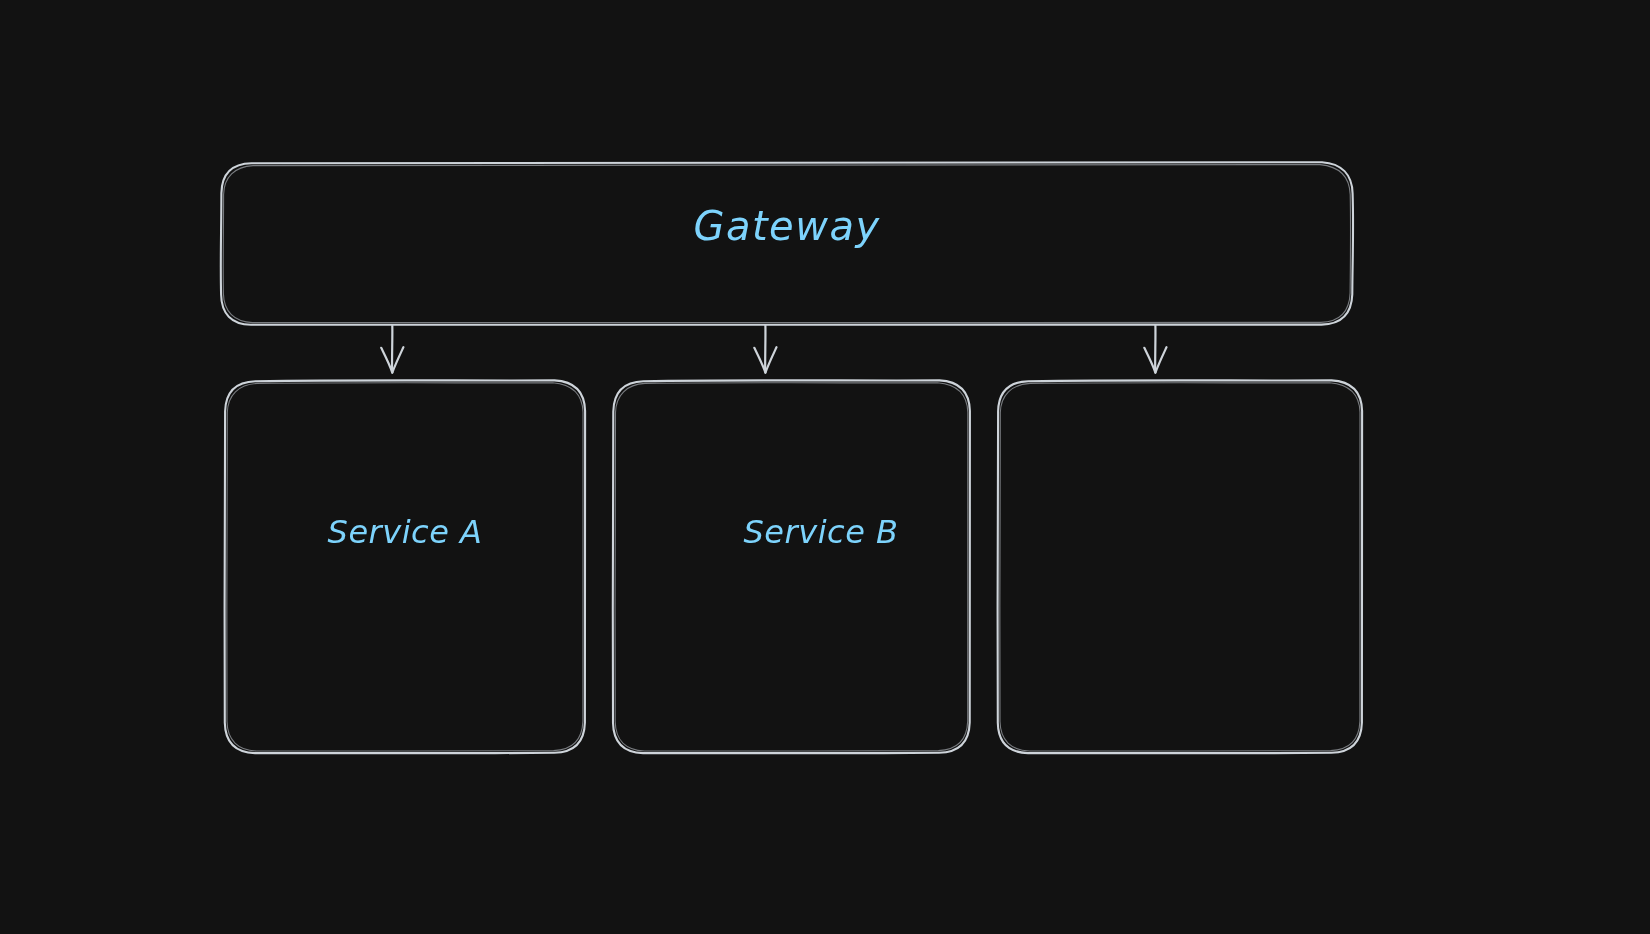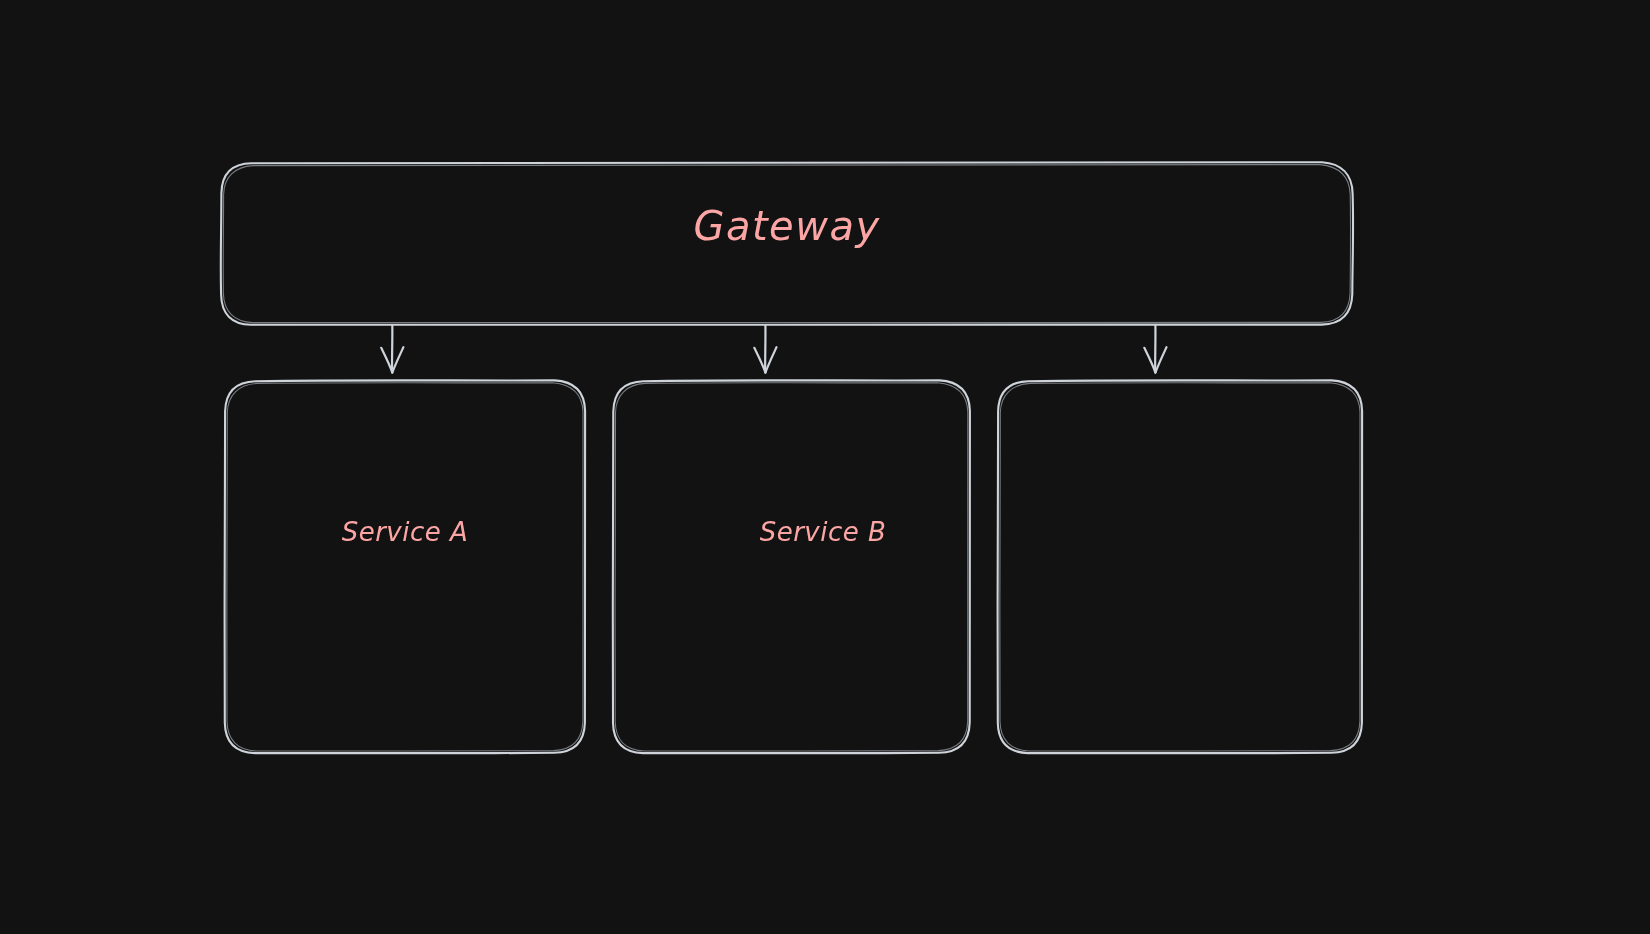--- a/index.html
+++ b/index.html
@@ -22,44 +22,44 @@
     width: 1650px;
     height: 934px;
     display: block;
   }
   .node-label {
     position: absolute;
     display: flex;
     align-items: center;
     justify-content: center;
     text-align: center;
-    color: #fca5a5;
+    color: #7dd3fc;
     font-family: "DejaVu Sans", sans-serif;
     font-style: italic;
     font-weight: 400;
     letter-spacing: 0.5px;
     white-space: pre;
     user-select: none;
     pointer-events: none;
   }
   .label-gateway {
     left: 221px;
     top: 196px;
     width: 1132px;
     height: 60px;
     font-size: 40px;
     letter-spacing: 1.5px;
   }
   .label-service {
     height: 40px;
-    font-size: 26px;
+    font-size: 32px;
     top: 512px;
   }
   .label-svc-a { left: 225px; width: 360px; }
-  .label-svc-b { left: 634px; width: 378px; }
+  .label-svc-b { left: 616px; width: 378px; padding-left: 16px; }
   .label-svc-c { left: 998px; width: 364px; }
   .hit {
     position: absolute;
     background: transparent;
   }
 </style>
 </head>
 <body>
 
 <div id="canvas">

